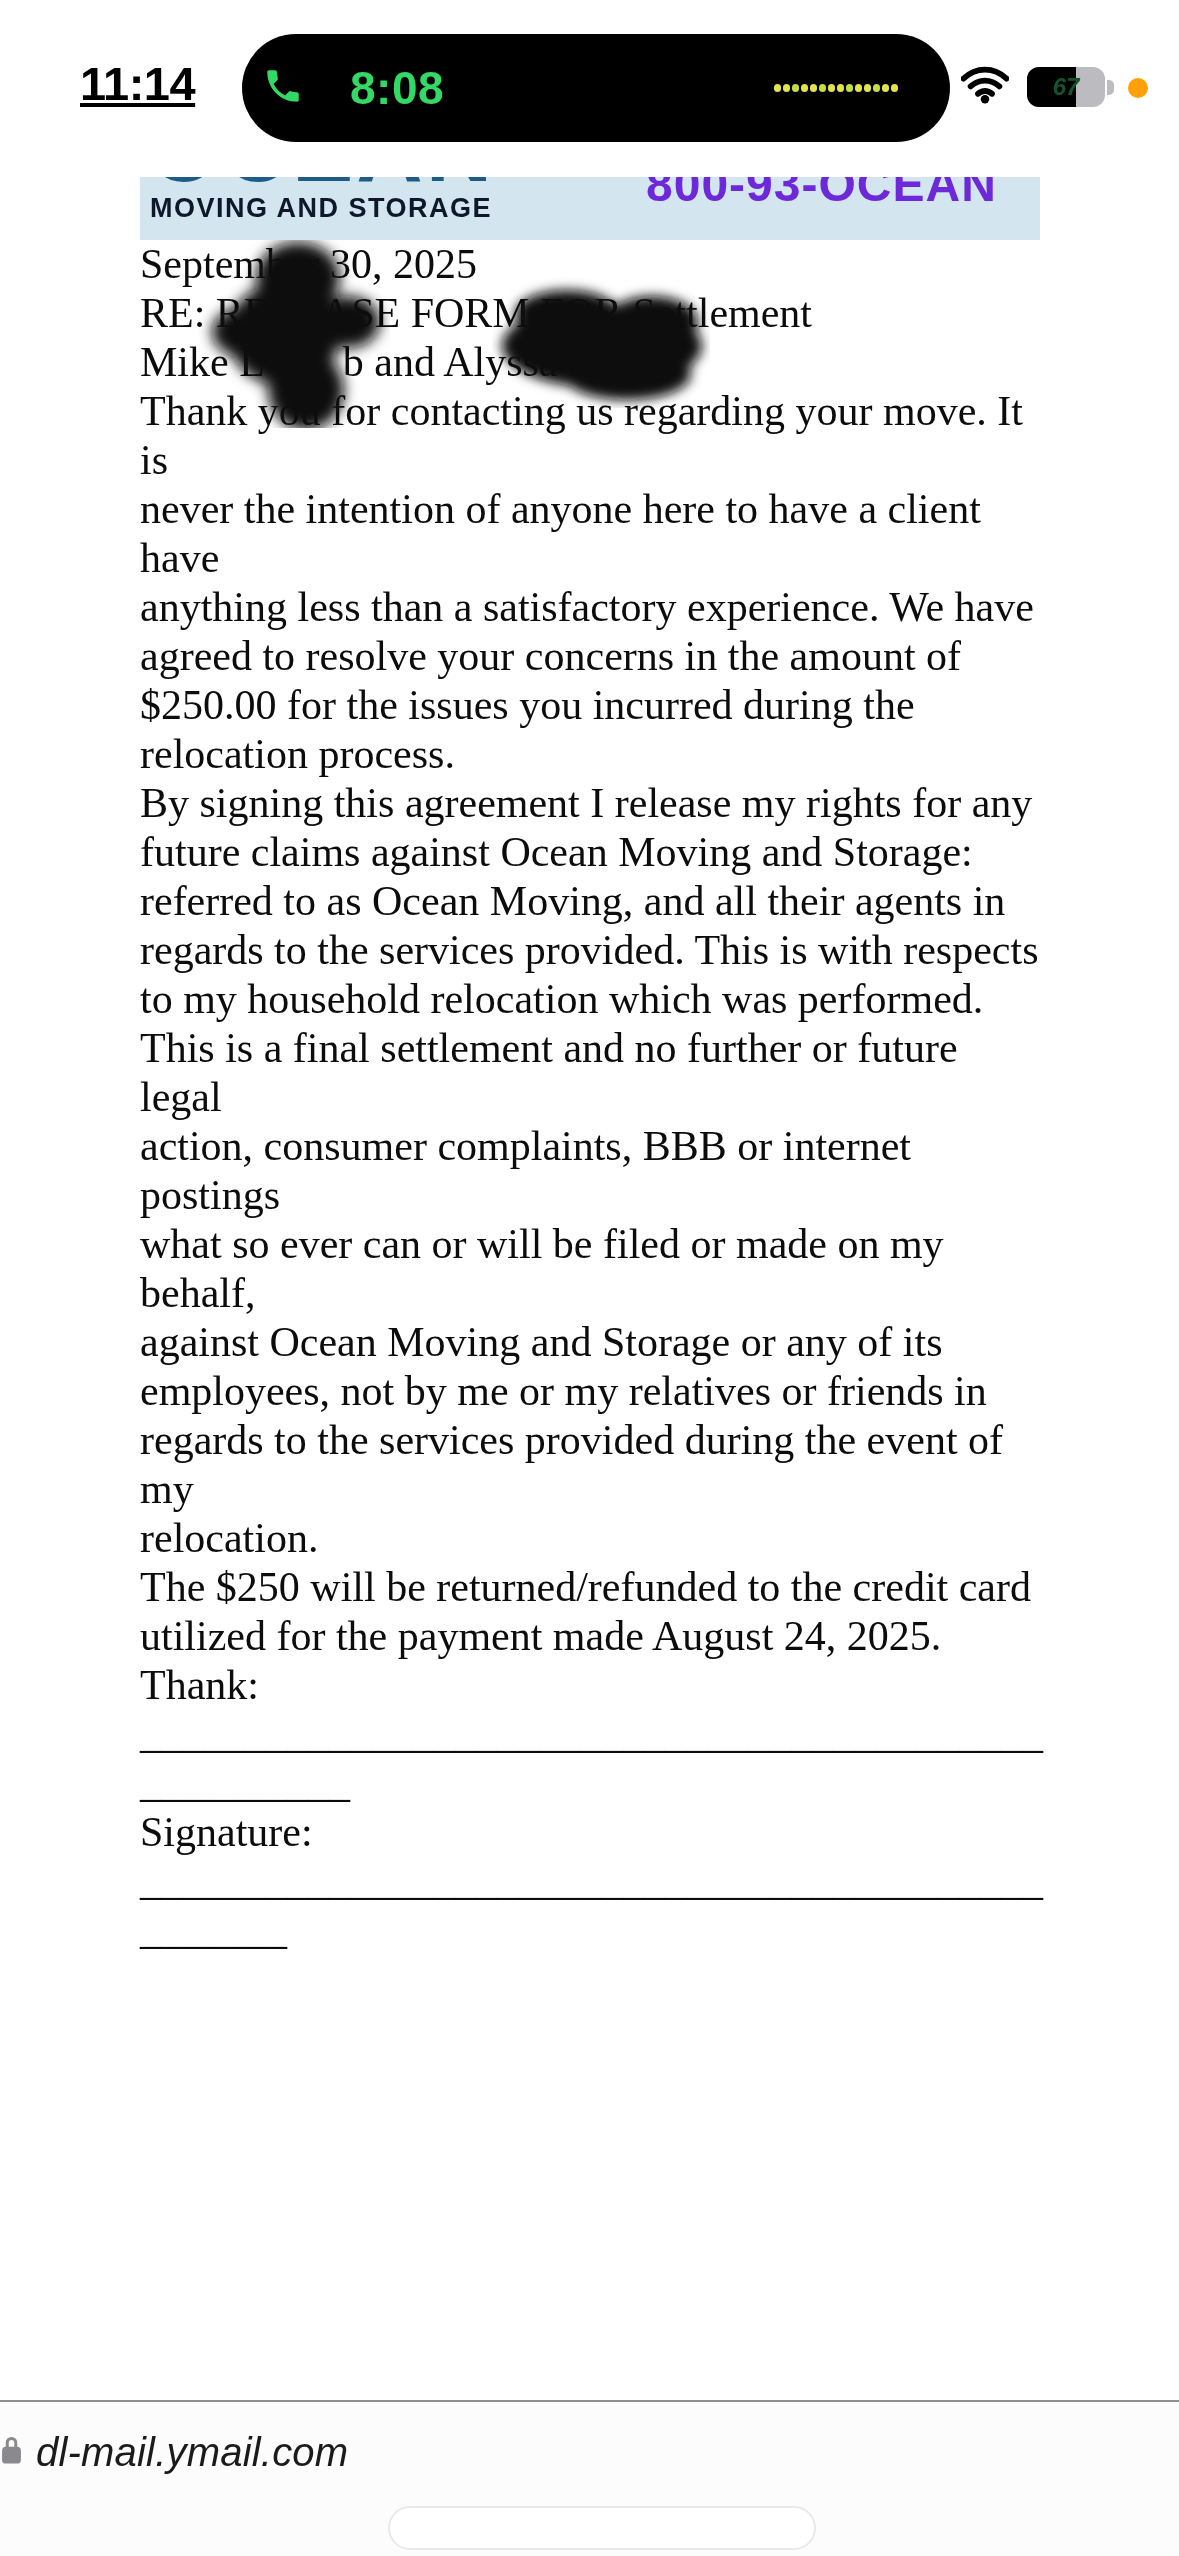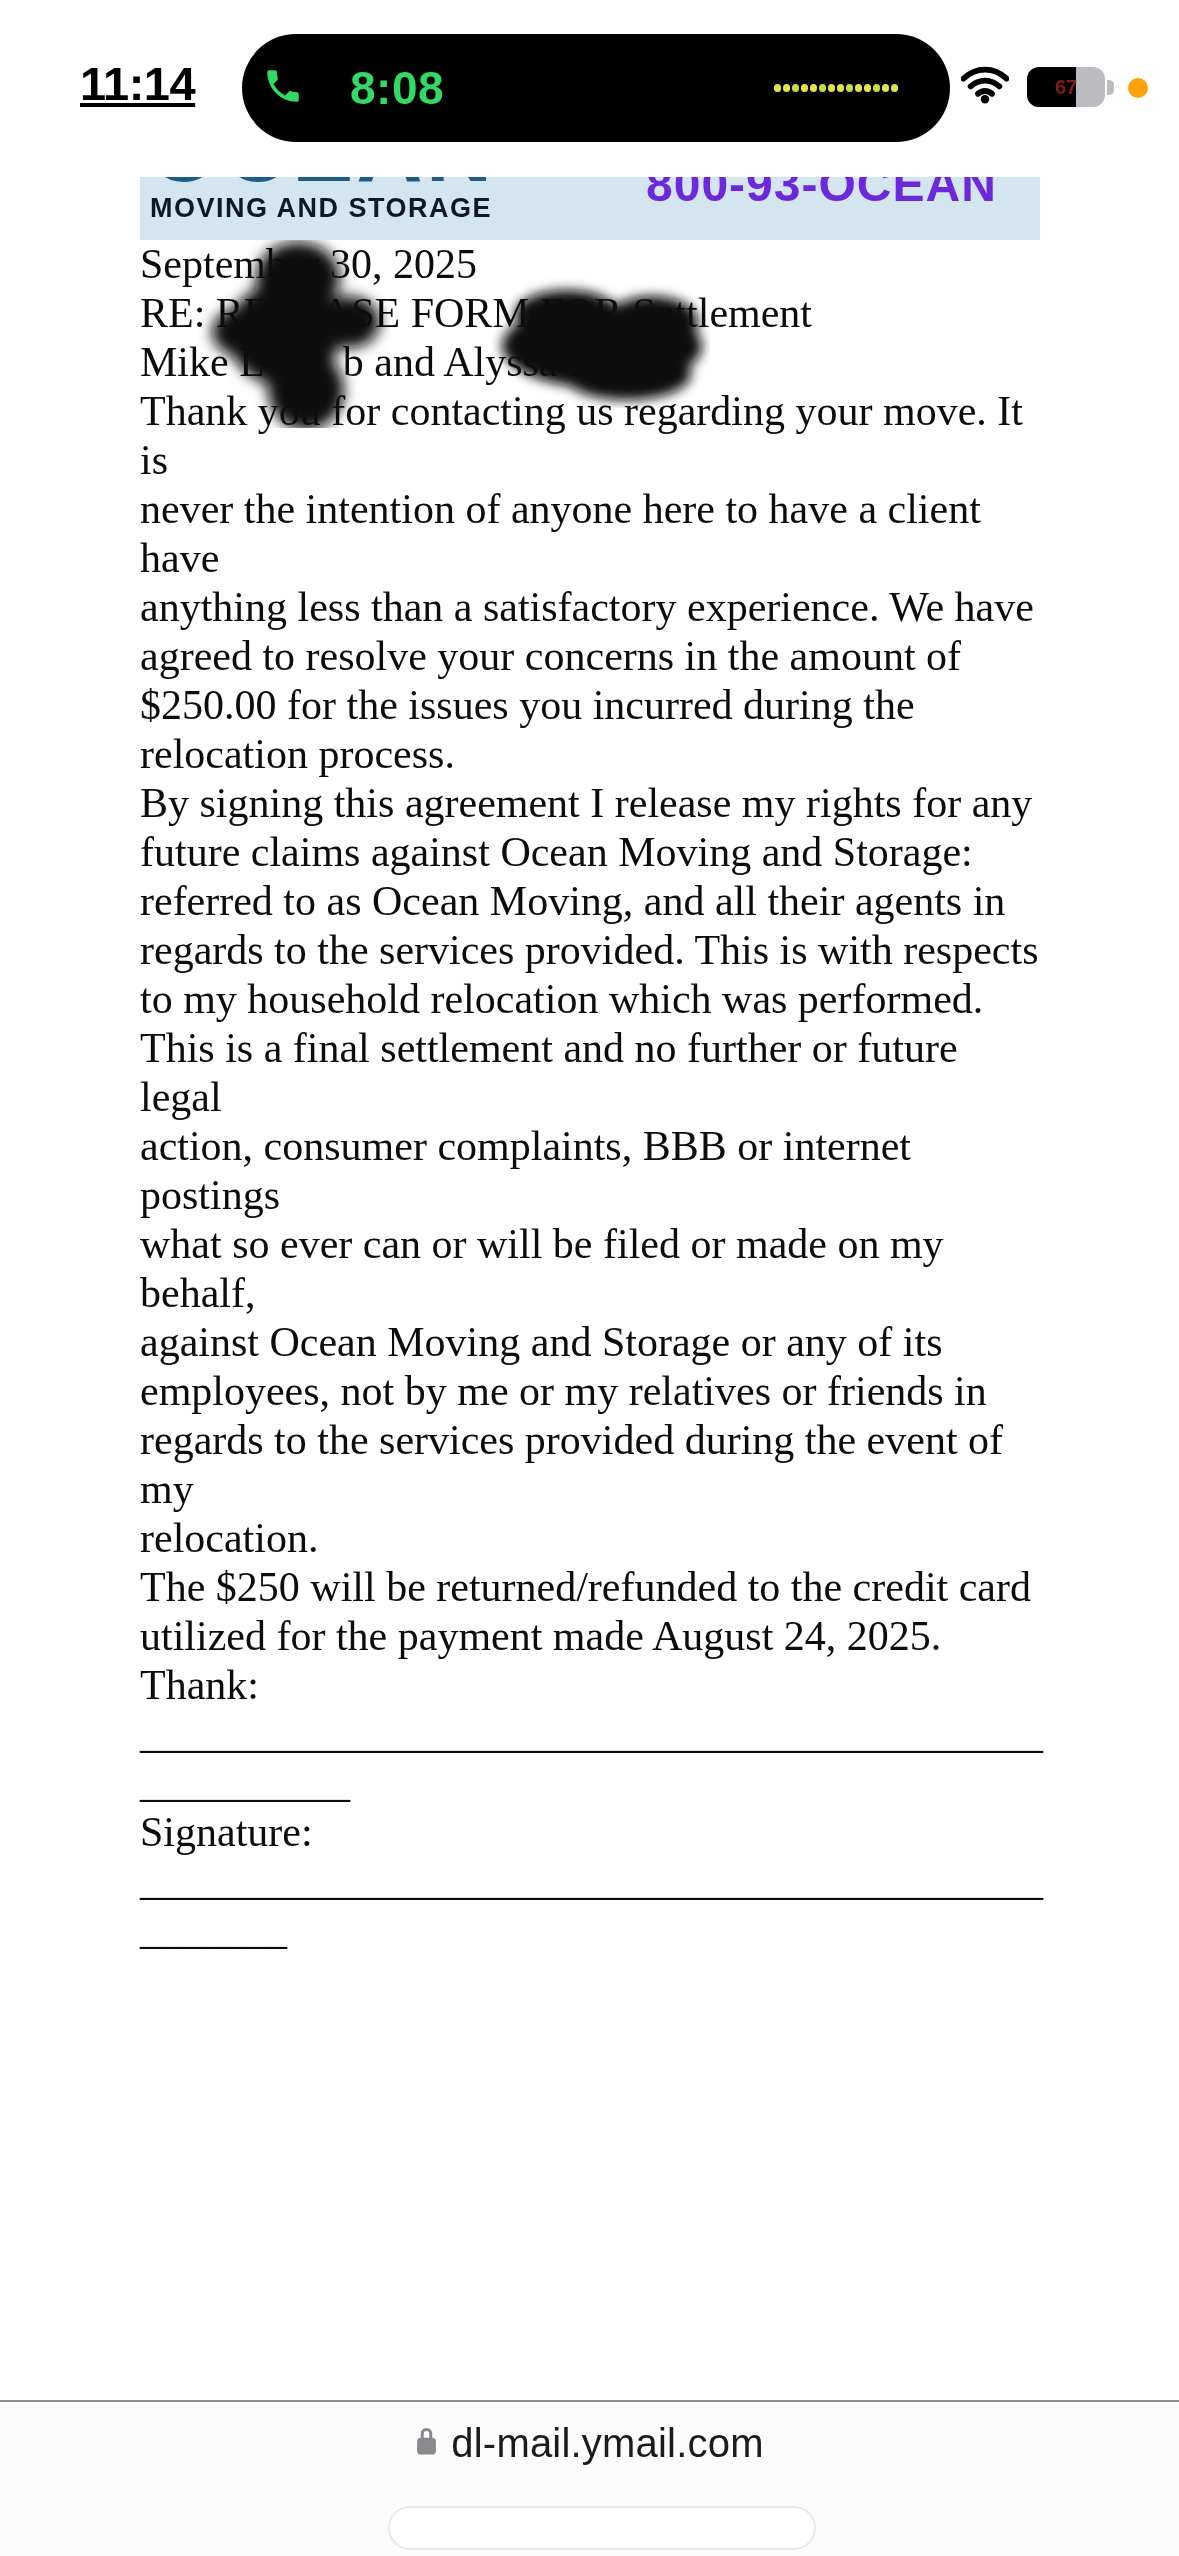--- a/index.html
+++ b/index.html
@@ -17,21 +17,21 @@
     background:#000; border-radius:54px; display:flex; align-items:center;
   }
   .call-left { display:flex; align-items:center; gap:14px; margin-left:20px; }
   .call-duration { font-size:46px; font-weight:600; color:#32d965; letter-spacing:0.5px;margin-left:32px; }
   .waveform { display:flex; align-items:center; gap:2px; margin-left:auto; margin-right:52px; }
   .waveform .dot { width:7px; height:8px; border-radius:4px; background:#e2e34c; }
   .waveform .dot:nth-child(3n) { background:#c3dd45; }
   .wifi { position:absolute; left:961px; top:64px; }
   .battery { position:absolute; left:1027px; top:67px; width:78px; height:40px; border-radius:12px; background:#bcbcc0; overflow:hidden; }
   .battery-fill { position:absolute; left:0; top:0; bottom:0; width:63%; background:#000; }
-  .battery-num { position:absolute; inset:0; display:flex; align-items:center; justify-content:center; color:#7f1d1d; font-weight:700; font-size:20px; }
+  .battery-num { position:absolute; inset:0; display:flex; align-items:center; justify-content:center; color:#14532d; font-weight:700; font-size:24px;font-style:italic; }
   .battery-cap { position:absolute; left:1107px; top:80px; width:7px; height:15px; background:#bcbcc0; border-radius:0 5px 5px 0; }
   .mic-dot { position:absolute; left:1128px; top:78px; width:20px; height:20px; border-radius:50%; background:#ff9f0a; }
 
   
   .band {
     position:relative; margin:177px 0 0 140px; width:900px; height:63px;
     background:#d3e5ef; overflow:hidden;
   }
   .band-logo-big {
     position:absolute; left:8px; top:-74px; font-size:92px; line-height:1;
@@ -69,22 +69,22 @@
   .name-label { margin-top:78px; }
   .sig-label  { margin-top:35px; }
   .uline { white-space:nowrap; overflow:visible; letter-spacing:0; }
 
   
   .bottombar {
     position:absolute; left:0; top:2400px; width:100%; height:156px;
     background:#fcfcfc; border-top:2px solid #8f8f8f; box-sizing:border-box;
   }
   .urlrow {
-    margin-top:19px; display:flex; align-items:center; justify-content:center; gap:13px;
-    font-size:40px; color:#1b1b1d; letter-spacing:0.2px;
+    margin-top:28px; display:flex; align-items:center; gap:13px;
+    font-size:40px; color:#1b1b1d; letter-spacing:0.2px;font-style:italic;
   }
   .pill-outline {
     position:absolute; left:388px; top:104px; width:428px; height:44px;
     border:2px solid #e9e9e9; border-radius:24px; background:#fff; box-sizing:border-box;
   }
 </style>
 </head>
 <body>
 
 <div class="screen">

